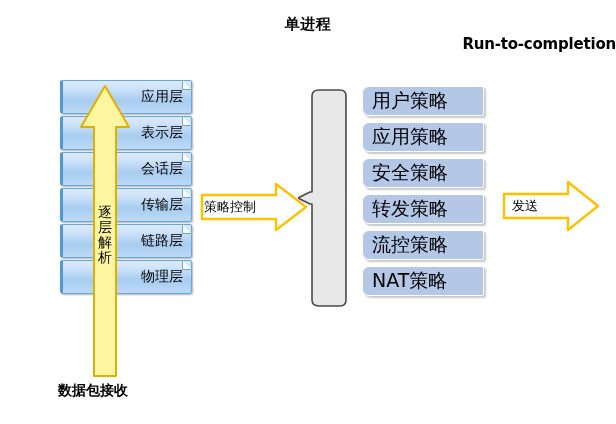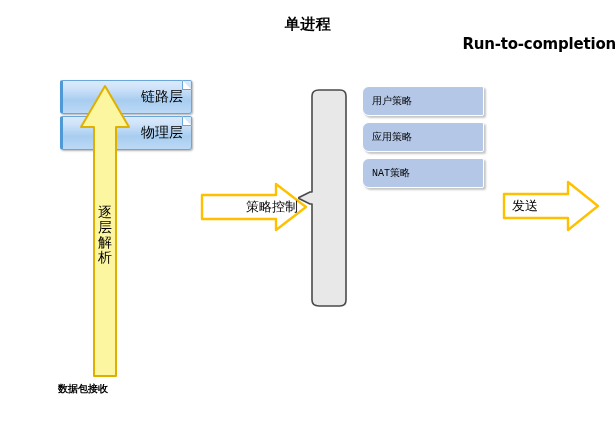--- a/index.html
+++ b/index.html
@@ -103,21 +103,21 @@
     color: #000;
     z-index: 3;
   }
   .up-arrow-text span { display: block; }
 
   
   .caption-bottom {
     position: absolute;
     left: 58px;
     top: 382px;
-    font-size: 10px;
+    font-size: 14px;
     font-weight: bold;
     white-space: nowrap;
   }
 
   
   .mid-arrow {
     position: absolute;
     left: 200px;
     top: 182px;
     width: 108px;
@@ -125,21 +125,20 @@
     z-index: 2;
   }
   .mid-arrow-label {
     position: absolute;
     left: 4px;
     top: 50%;
     transform: translateY(-50%);
     font-size: 13px;
     white-space: nowrap;
     z-index: 3;
-    padding-left: 42px;
   }
 
   
   .brace {
     position: absolute;
     left: 298px;
     top: 88px;
     width: 50px;
     height: 220px;
     z-index: 1;
@@ -160,23 +159,22 @@
     border: 1px solid #ffffff;
     border-radius: 7px 2px 2px 7px;
     box-shadow: 2px 2px 2px rgba(0,0,0,0.22);
     box-sizing: border-box;
   }
   .policy-label {
     position: absolute;
     left: 9px;
     top: 50%;
     transform: translateY(-50%);
-    font-size: 10px;
-    white-space: nowrap;
-    font-family: Liberation Mono, monospace;
+    font-size: 19px;
+    white-space: nowrap;
   }
 
   
   .send-arrow {
     position: absolute;
     left: 502px;
     top: 180px;
     width: 98px;
     height: 52px;
     z-index: 2;
@@ -197,20 +195,32 @@
 
 <div class="canvas">
 
   <div class="title-block">
     <div class="title-line1">单进程</div>
     <div class="title-line2">Run-to-completion</div>
   </div>
 
   <div class="osi-stack">
     <div class="osi-box">
+      <span class="osi-label">应用层</span>
+    </div>
+    <div class="osi-box">
+      <span class="osi-label">表示层</span>
+    </div>
+    <div class="osi-box">
+      <span class="osi-label">会话层</span>
+    </div>
+    <div class="osi-box">
+      <span class="osi-label">传输层</span>
+    </div>
+    <div class="osi-box">
       <span class="osi-label">链路层</span>
     </div>
     <div class="osi-box">
       <span class="osi-label">物理层</span>
     </div>
   </div>
 
   <div class="up-arrow">
     <svg width="54" height="296" viewBox="0 0 54 296">
       <polygon points="27,3 51,44 38,44 38,293 16,293 16,44 3,44" fill="#fdf6a0" stroke="#e0b000" stroke-width="2" stroke-linejoin="round"></polygon>
@@ -239,20 +249,29 @@
   </div>
 
   <div class="policy-stack">
     <div class="policy-box">
       <span class="policy-label">用户策略</span>
     </div>
     <div class="policy-box">
       <span class="policy-label">应用策略</span>
     </div>
     <div class="policy-box">
+      <span class="policy-label">安全策略</span>
+    </div>
+    <div class="policy-box">
+      <span class="policy-label">转发策略</span>
+    </div>
+    <div class="policy-box">
+      <span class="policy-label">流控策略</span>
+    </div>
+    <div class="policy-box">
       <span class="policy-label">NAT策略</span>
     </div>
   </div>
 
   <div class="send-arrow">
     <svg width="98" height="52" viewBox="0 0 98 52">
       <polygon points="2,14 66,14 66,2 96,26 66,50 66,38 2,38" fill="#ffffff" stroke="#ffc000" stroke-width="2.4" stroke-linejoin="round"></polygon>
     </svg>
     <span class="send-arrow-label">发送</span>
   </div>

